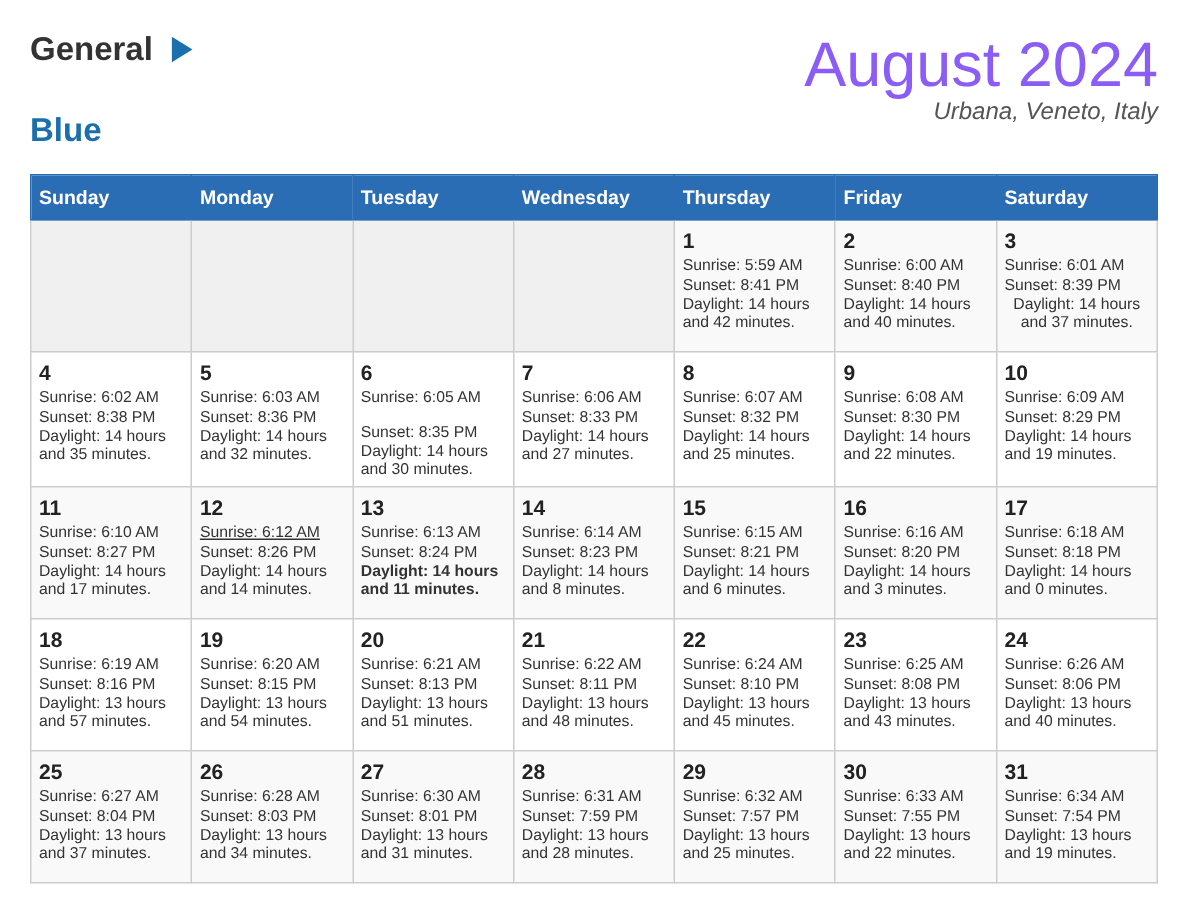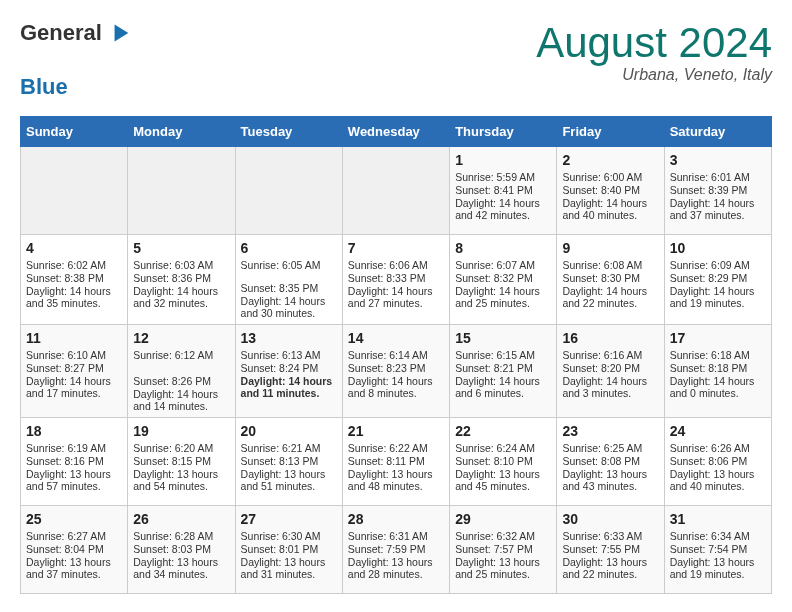--- a/index.html
+++ b/index.html
@@ -31,21 +31,21 @@
       width: 24px;
       height: 24px;
       margin-left: 2px;
     }
     .title-block {
       text-align: right;
     }
     .month-title {
       font-size: 42px;
       font-weight: 300;
-      color: #0f766e;
+      color: #8b5cf6;
       line-height: 1.1;
     }
     .location-title {
       font-size: 16px;
       color: #555;
       font-style: italic;
     }
     table {
       width: 100%;
       border-collapse: collapse;
@@ -130,21 +130,21 @@
         <td>
           <span class="day-num">2</span>
           <span style="display:block;margin-bottom:1px;">Sunrise: 6:00 AM</span>
           <span style="display:block;margin-bottom:1px;">Sunset: 8:40 PM</span>
           <span style="display:block;">Daylight: 14 hours and 40 minutes.</span>
         </td>
         <td>
           <span class="day-num">3</span>
           <span style="display:block;margin-bottom:1px;">Sunrise: 6:01 AM</span>
           <span style="display:block;margin-bottom:1px;">Sunset: 8:39 PM</span>
-          <span style="display:block;">Daylight: 14 hours and 37 minutes.</span>
+          <span style="display:block;text-align:center;">Daylight: 14 hours and 37 minutes.</span>
         </td>
       </tr>
       <tr>
         <td>
           <span class="day-num">4</span>
           <span style="display:block;margin-bottom:1px;">Sunrise: 6:02 AM</span>
           <span style="display:block;margin-bottom:1px;">Sunset: 8:38 PM</span>
           <span style="display:block;">Daylight: 14 hours and 35 minutes.</span>
         </td>
         <td>
@@ -186,21 +186,21 @@
       </tr>
       <tr>
         <td>
           <span class="day-num">11</span>
           <span style="display:block;margin-bottom:1px;">Sunrise: 6:10 AM</span>
           <span style="display:block;margin-bottom:1px;">Sunset: 8:27 PM</span>
           <span style="display:block;">Daylight: 14 hours and 17 minutes.</span>
         </td>
         <td>
           <span class="day-num">12</span>
-          <span style="display:block;margin-bottom:14px;">Sunrise: 6:12 AM</span>
+          <span style="display:block;margin-bottom:1px;text-decoration:underline;">Sunrise: 6:12 AM</span>
           <span style="display:block;margin-bottom:1px;">Sunset: 8:26 PM</span>
           <span style="display:block;">Daylight: 14 hours and 14 minutes.</span>
         </td>
         <td>
           <span class="day-num">13</span>
           <span style="display:block;margin-bottom:1px;">Sunrise: 6:13 AM</span>
           <span style="display:block;margin-bottom:1px;">Sunset: 8:24 PM</span>
           <span style="display:block;font-weight:bold;">Daylight: 14 hours and 11 minutes.</span>
         </td>
         <td>

